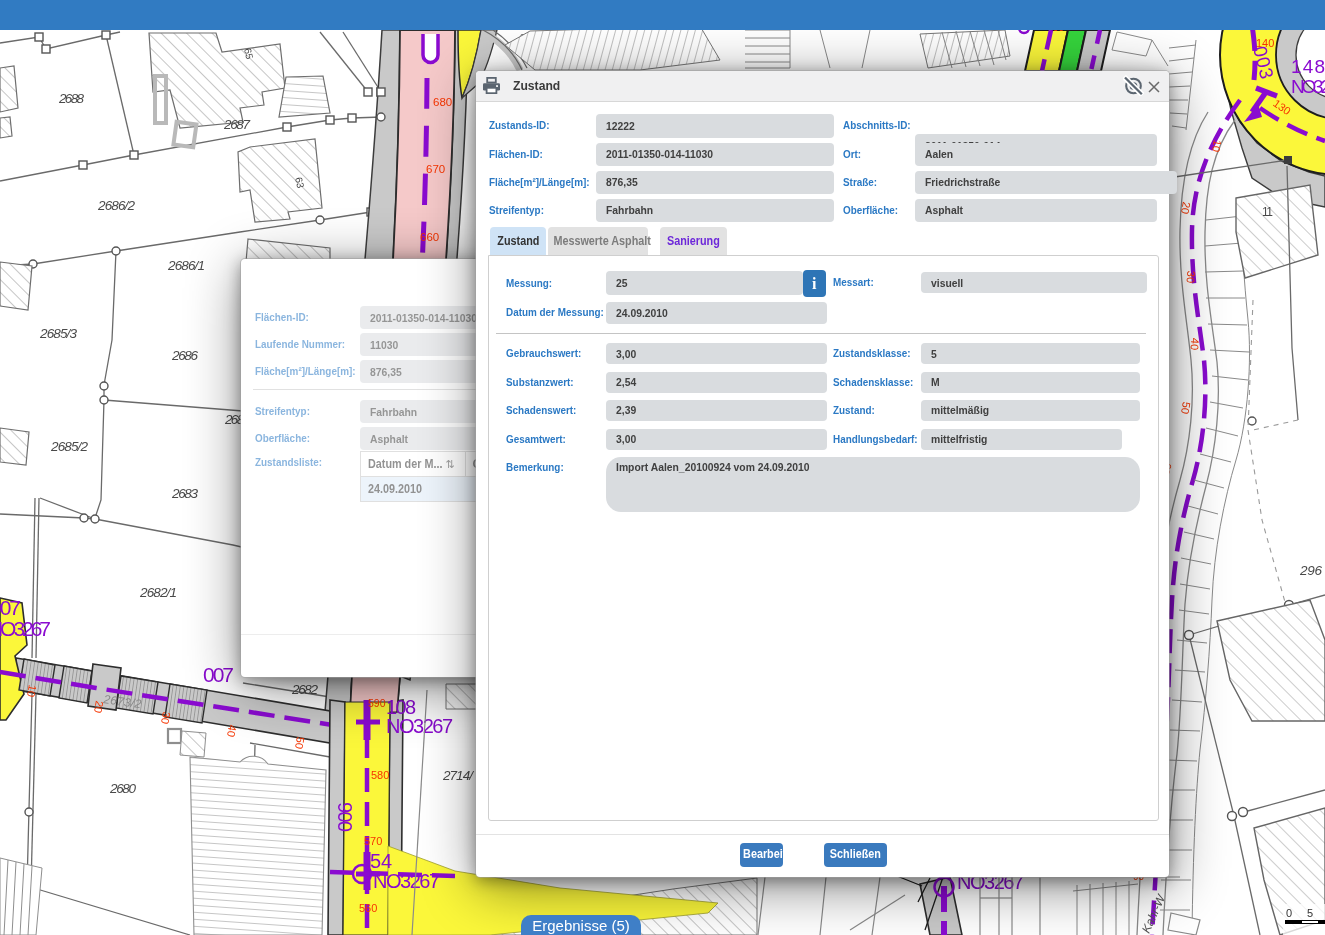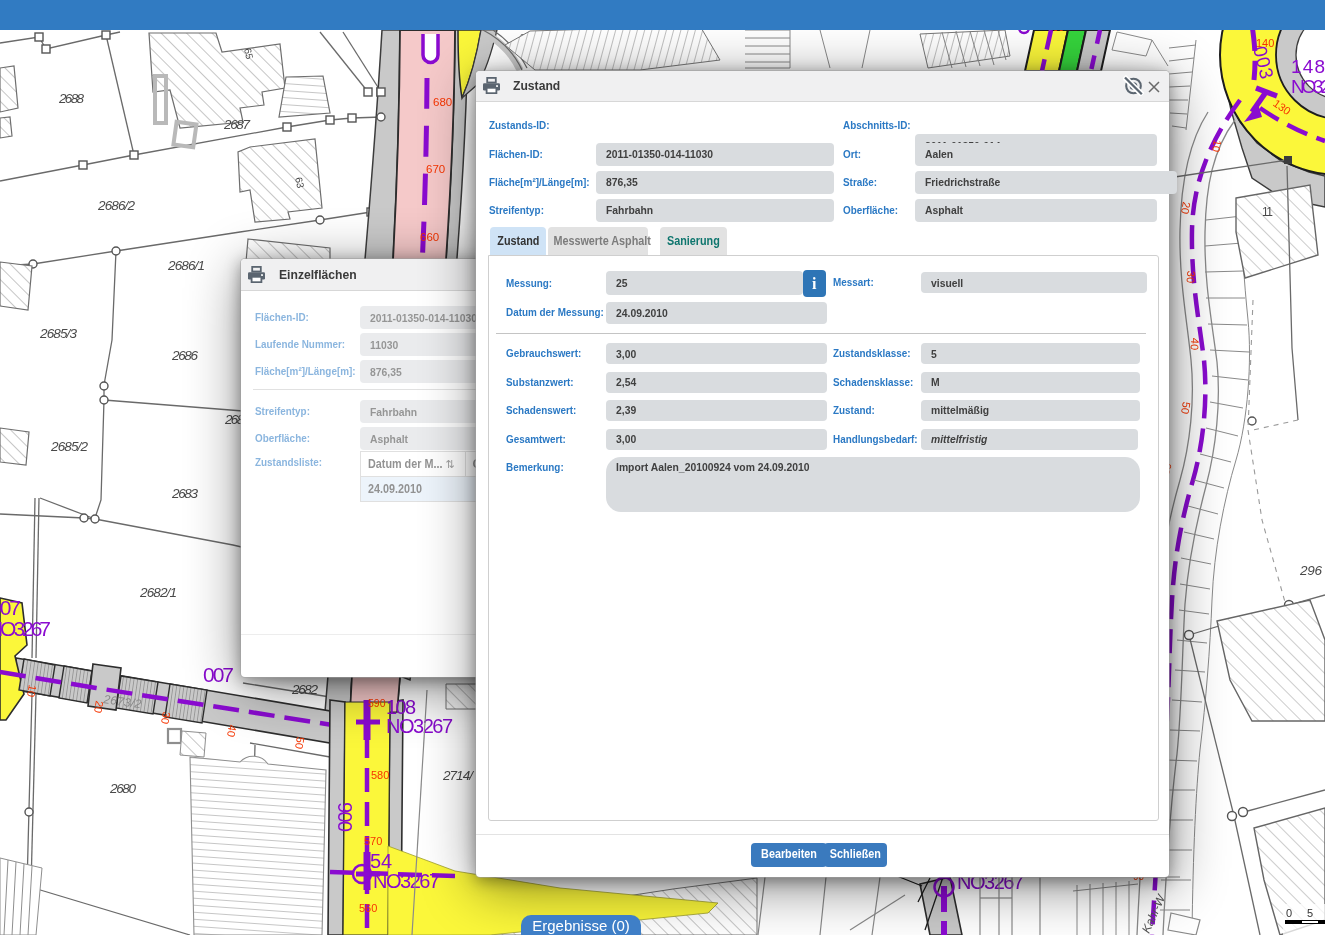--- a/index.html
+++ b/index.html
@@ -396,39 +396,30 @@
 </g>
 
 <text x="1149" y="934" font-family="Liberation Sans,sans-serif" font-style="italic" font-size="12" fill="#555" transform="rotate(-66 1149 934)">Kahr-W</text>
 <path d="M1171,913 L1200,920 L1196,935 L1168,930 Z" fill="#fff" stroke="#8a8a8a" stroke-width="1.2"></path>
 <text x="1133" y="880" font-family="Liberation Sans,sans-serif" font-size="10" fill="#f63500">90</text>
 
 <text x="1262" y="216" font-family="Liberation Sans,sans-serif" font-size="12" fill="#4a4a4a" textLength="11">11</text>
 </svg>
 
 <div style="position:absolute;left:521px;top:915px;width:120px;height:20px;background:#3f7fc7;
-     border-radius:10px 10px 0 0;color:#fff;font-size:15px;text-align:center;line-height:21px;z-index:4;">Ergebnisse (0)</div>
+     border-radius:10px 10px 0 0;color:#fff;font-size:15px;text-align:center;line-height:21px;z-index:4;">Ergebnisse (5)</div>
 
 <div style="position:absolute;left:1283px;top:904px;width:42px;height:31px;background:rgba(255,255,255,.75);z-index:3;">
   <div style="position:absolute;left:3px;top:3px;font-size:11px;color:#333;">0</div>
   <div style="position:absolute;left:24px;top:3px;font-size:11px;color:#333;">5</div>
   <div style="position:absolute;left:2px;top:16px;width:40px;height:4px;background:#000;"></div>
   <div style="position:absolute;left:19px;top:17px;width:16px;height:2px;background:#fff;"></div>
 </div>
 
 <div class="win" id="w1" style="left:241px;top:259px;width:420px;height:418px;">
-  <div class="whdr" style="height:31px;">
-    <svg width="17" height="17" style="position:absolute;left:7px;top:7px;" viewBox="0 0 17 17">
-      <rect x="4.2" y="0.9" width="8.6" height="4.6" fill="none" stroke="#5b6570" stroke-width="1.8"></rect>
-      <path d="M1.2 6.3 H15.8 Q17 6.3 17 7.5 V12.2 Q17 13.4 15.8 13.4 H1.2 Q0 13.4 0 12.2 V7.5 Q0 6.3 1.2 6.3 Z" fill="#5b6570"></path>
-      <rect x="13" y="8.2" width="2" height="1.8" fill="#eef0f1"></rect>
-      <rect x="3.6" y="10.8" width="9.8" height="5.4" fill="#fff" stroke="#5b6570" stroke-width="1.8"></rect>
-    </svg>
-    <div class="wtitle" style="left:38px;top:0;line-height:31px;">Einzelflächen</div>
-  </div>
   <div style="position:absolute;left:0;top:31px;right:0;bottom:0;opacity:.55;">
     <div class="lbl" style="left:13.5px;top:16px;line-height:23px;">Flächen-ID:</div>
     <div class="fld" style="left:118.5px;top:16px;width:160px;height:23px;">
         <span>2011-01350-014-11030</span>
       </div>
     <div class="lbl" style="left:13.5px;top:43px;line-height:23px;">Laufende Nummer:</div>
     <div class="fld" style="left:118.5px;top:43px;width:160px;height:23px;">
         <span>11030</span>
       </div>
     <div class="lbl" style="left:13.5px;top:70px;line-height:23px;">Fläche[m²]/Länge[m]:</div>
@@ -476,20 +467,23 @@
       <circle cx="10.5" cy="11" r="2.9" fill="none" stroke="#5b6570" stroke-width="1.9"></circle>
       <line x1="1" y1="1.8" x2="19.5" y2="20" stroke="#fff" stroke-width="5.5"></line>
       <line x1="2" y1="2.5" x2="18.8" y2="19.2" stroke="#5b6570" stroke-width="2.3"></line>
     </svg>
     <svg width="12" height="12" style="position:absolute;left:672px;top:9.5px;" viewBox="0 0 12 12">
       <path d="M1 1 L11 11 M11 1 L1 11" stroke="#696969" stroke-width="1.5"></path>
     </svg>
   </div>
 
   <div class="lbl" style="left:13px;top:43px;line-height:23.5px;">Zustands-ID:</div>
+  <div class="fld" style="left:120px;top:43px;width:238px;height:23.5px;">
+      <span>12222</span>
+    </div>
   <div class="lbl" style="left:367px;top:43px;line-height:23.5px;">Abschnitts-ID:</div>
   <div class="fld" style="left:439px;top:43px;width:242px;height:23.5px;margin-top:20px;">
       <span>2011-01350-014</span>
     </div>
   <div class="lbl" style="left:13px;top:71.5px;line-height:23.5px;">Flächen-ID:</div>
   <div class="fld" style="left:120px;top:71.5px;width:238px;height:23.5px;">
       <span>2011-01350-014-11030</span>
     </div>
   <div class="lbl" style="left:367px;top:71.5px;line-height:23.5px;">Ort:</div>
   <div class="fld" style="left:439px;top:71.5px;width:242px;height:23.5px;">
@@ -510,21 +504,21 @@
   <div class="lbl" style="left:367px;top:127.5px;line-height:23.5px;">Oberfläche:</div>
   <div class="fld" style="left:439px;top:127.5px;width:242px;height:23.5px;">
       <span>Asphalt</span>
     </div>
 
   <div style="position:absolute;left:14px;top:156px;width:56px;height:28px;background:#cfe3f6;border-radius:4px 4px 0 0;
        text-align:center;line-height:28px;font-size:12px;font-weight:bold;color:#333;white-space:nowrap;"><span style="display:inline-block;transform:scaleX(.9);">Zustand</span></div>
   <div style="position:absolute;left:72px;top:156px;width:100px;height:28px;background:#e2e2e2;border-radius:4px 4px 0 0;
        text-align:center;line-height:28px;font-size:12px;font-weight:bold;color:#7c7c7c;white-space:nowrap;"><span style="display:inline-block;transform:scaleX(.9);">Messwerte Asphalt</span></div>
   <div style="position:absolute;left:184px;top:156px;width:67px;height:28px;background:#e2e2e2;border-radius:4px 4px 0 0;
-       text-align:center;line-height:28px;font-size:12px;font-weight:bold;color:#0f766e;white-space:nowrap;"><span style="display:inline-block;transform:scaleX(.9);">Sanierung</span></div>
+       text-align:center;line-height:28px;font-size:12px;font-weight:bold;color:#6d28d9;white-space:nowrap;"><span style="display:inline-block;transform:scaleX(.9);">Sanierung</span></div>
 
   <div style="position:absolute;left:11.5px;top:184px;width:669px;height:564px;border:1px solid #cfcfcf;border-radius:0 3px 3px 3px;"></div>
   <div class="lbl" style="left:29.5px;top:200px;line-height:24px;">Messung:</div>
   <div class="fld" style="left:129.5px;top:200px;width:197px;height:24px;">
       <span>25</span>
     </div>
   <div style="position:absolute;left:326.5px;top:198.5px;width:23.5px;height:27px;background:#2e75b6;border-radius:4px;
        color:#fff;text-align:center;font:bold 16px 'Liberation Serif',serif;line-height:27px;">i</div>
   <div class="lbl" style="left:357px;top:201px;line-height:21px;">Messart:</div>
   <div class="fld" style="left:445px;top:201px;width:226px;height:21px;">
@@ -557,24 +551,24 @@
     </div>
   <div class="lbl" style="left:357px;top:328.6px;line-height:21px;">Zustand:</div>
   <div class="fld" style="left:445px;top:328.6px;width:219px;height:21px;">
       <span>mittelmäßig</span>
     </div>
   <div class="lbl" style="left:29.5px;top:357.9px;line-height:21px;">Gesamtwert:</div>
   <div class="fld" style="left:129.5px;top:357.9px;width:221px;height:21px;">
       <span>3,00</span>
     </div>
   <div class="lbl" style="left:357px;top:357.9px;line-height:21px;">Handlungsbedarf:</div>
-  <div class="fld" style="left:445px;top:357.9px;width:217px;height:21px;font-style:italic;">
+  <div class="fld" style="left:445px;top:357.9px;width:201px;height:21px;">
       <span>mittelfristig</span>
     </div>
   <div class="lbl" style="left:29.5px;top:385.8px;line-height:21px;">Bemerkung:</div>
   <div class="fld" style="left:129.5px;top:385.8px;width:534px;height:55px;border-radius:15px;">
       <span style="align-items:flex-start;top:4px;bottom:auto;">Import Aalen_20100924 vom 24.09.2010</span>
     </div>
 
   <div style="position:absolute;left:0;top:763px;width:100%;height:1px;background:#e3e3e3;"></div>
-  <div class="btn" style="left:275px;top:772.3px;width:76px;height:23.7px;line-height:23.7px;"><span style="display:inline-block;transform:scaleX(.9);">Bearbeiten</span></div>
+  <div class="btn" style="left:264px;top:772.3px;width:43px;height:23.7px;line-height:23.7px;"><span style="display:inline-block;transform:scaleX(.9);">Bearbeiten</span></div>
   <div class="btn" style="left:348.1px;top:772.3px;width:63.3px;height:23.7px;line-height:23.7px;"><span style="display:inline-block;transform:scaleX(.9);">Schließen</span></div>
 </div>
 
 </body></html>

